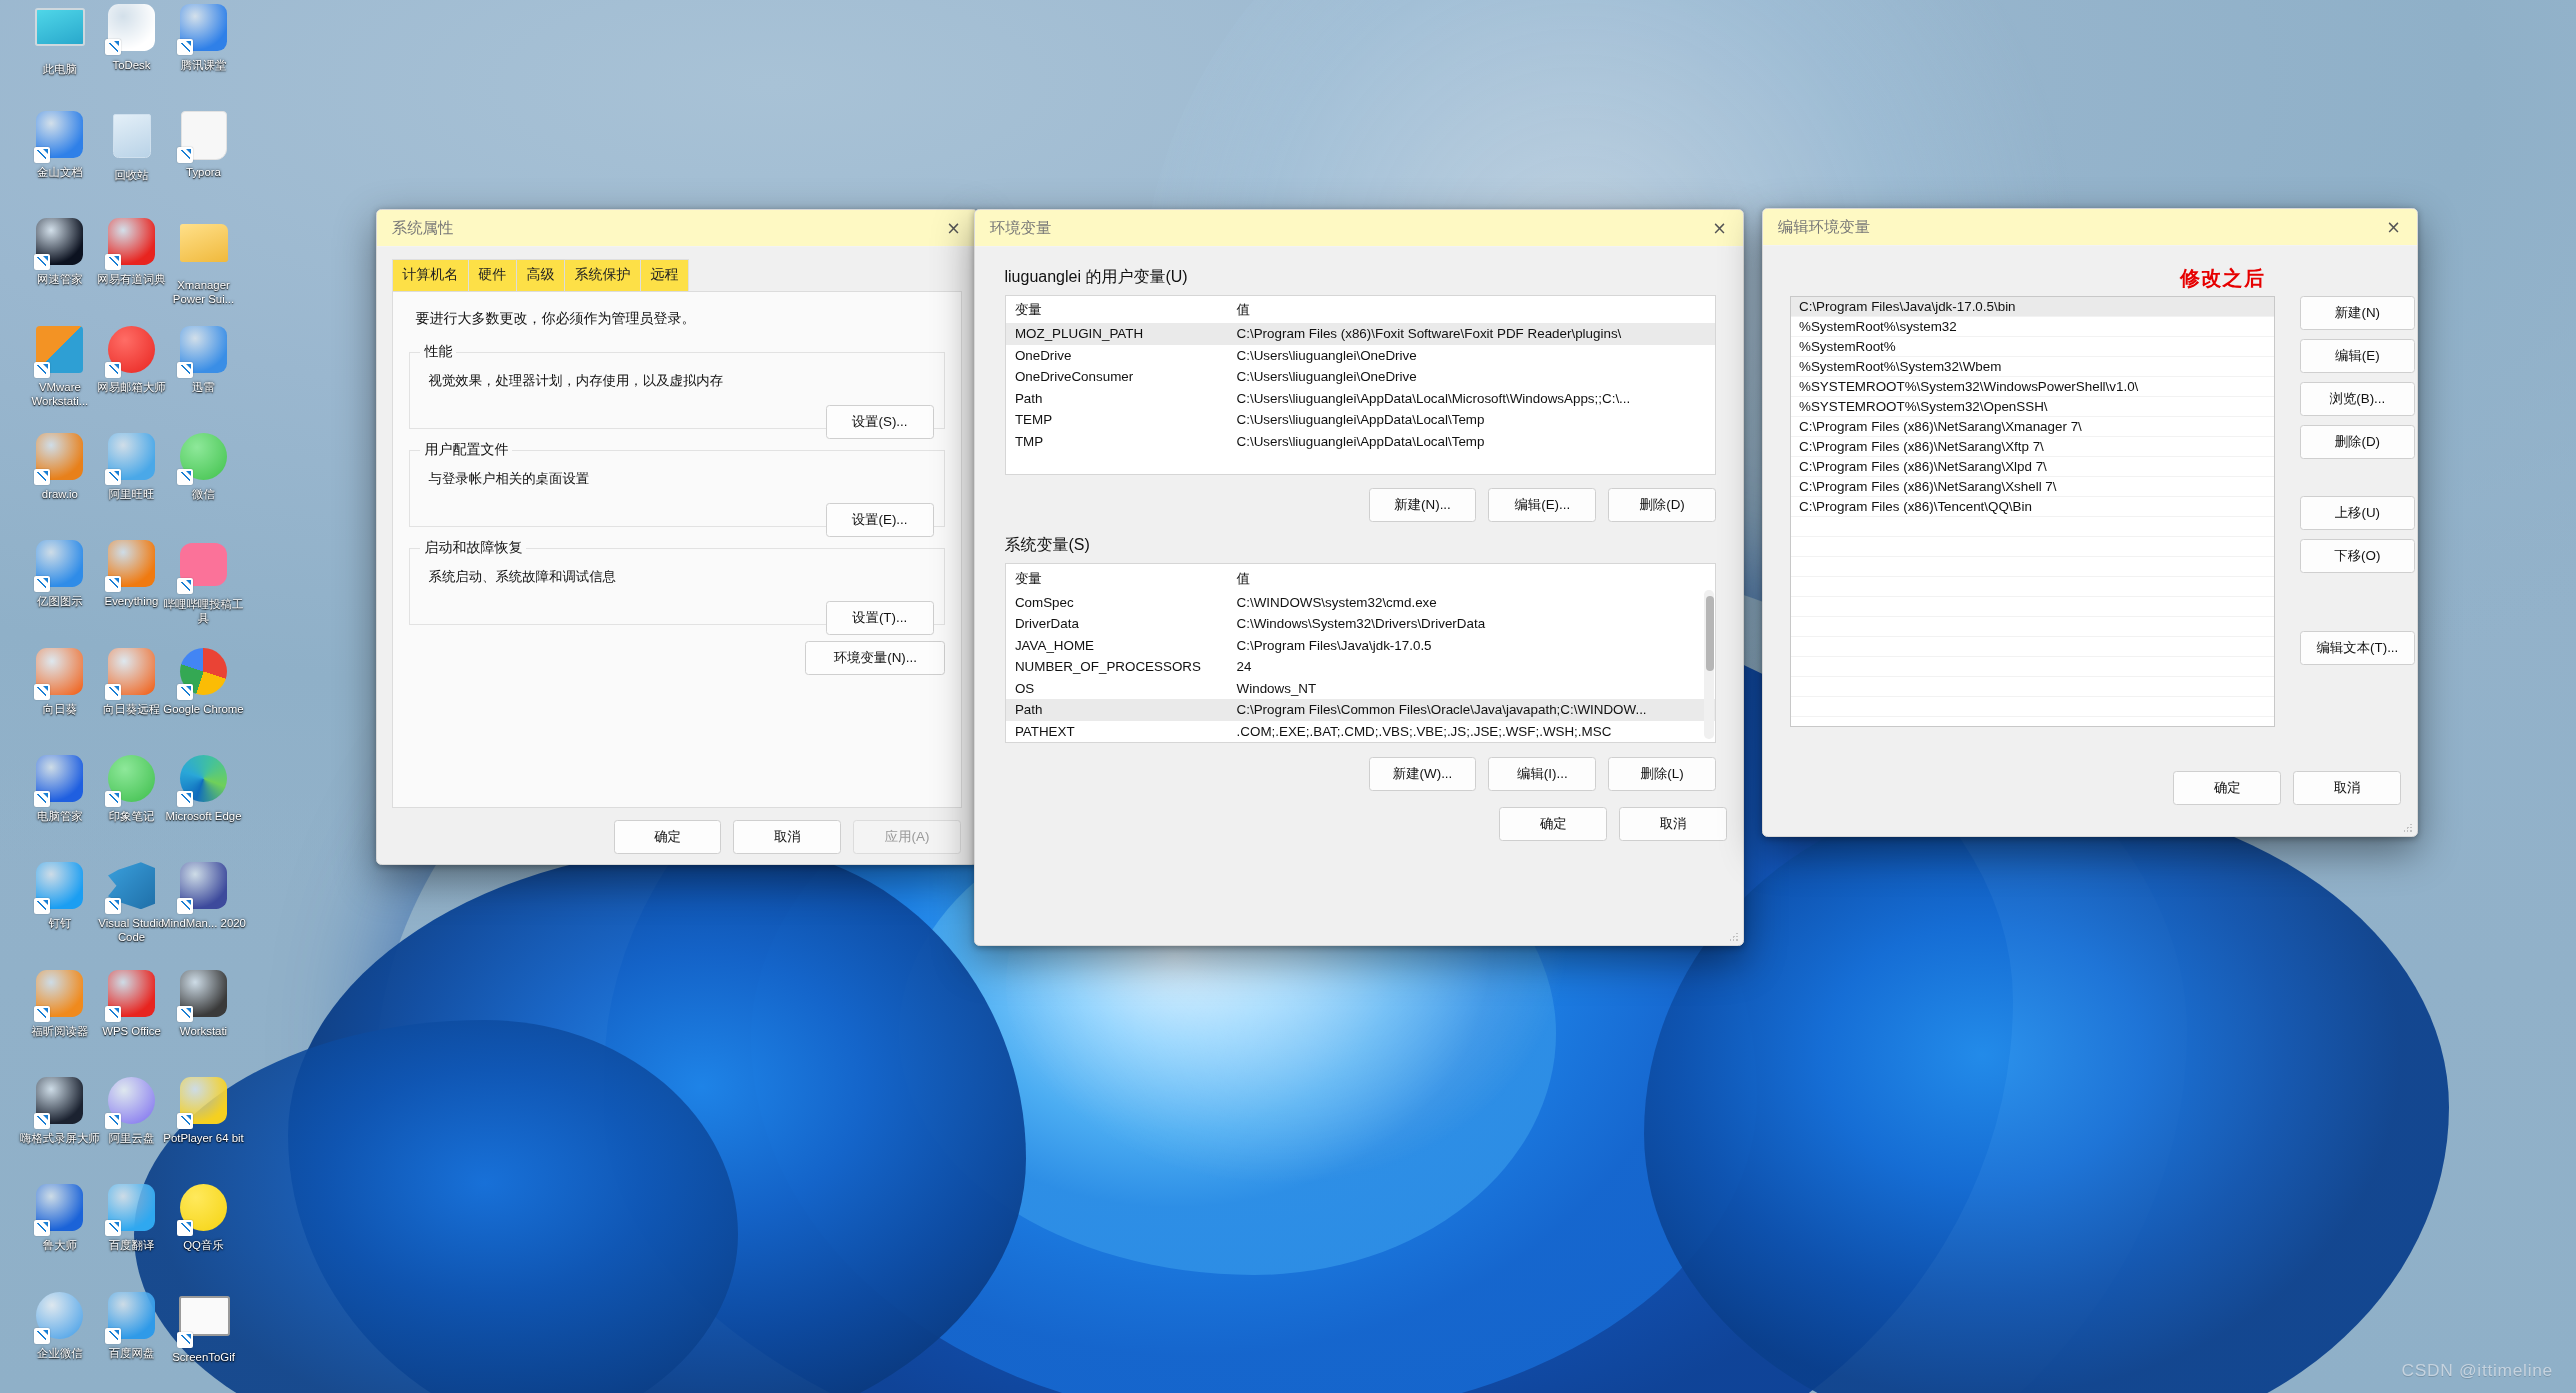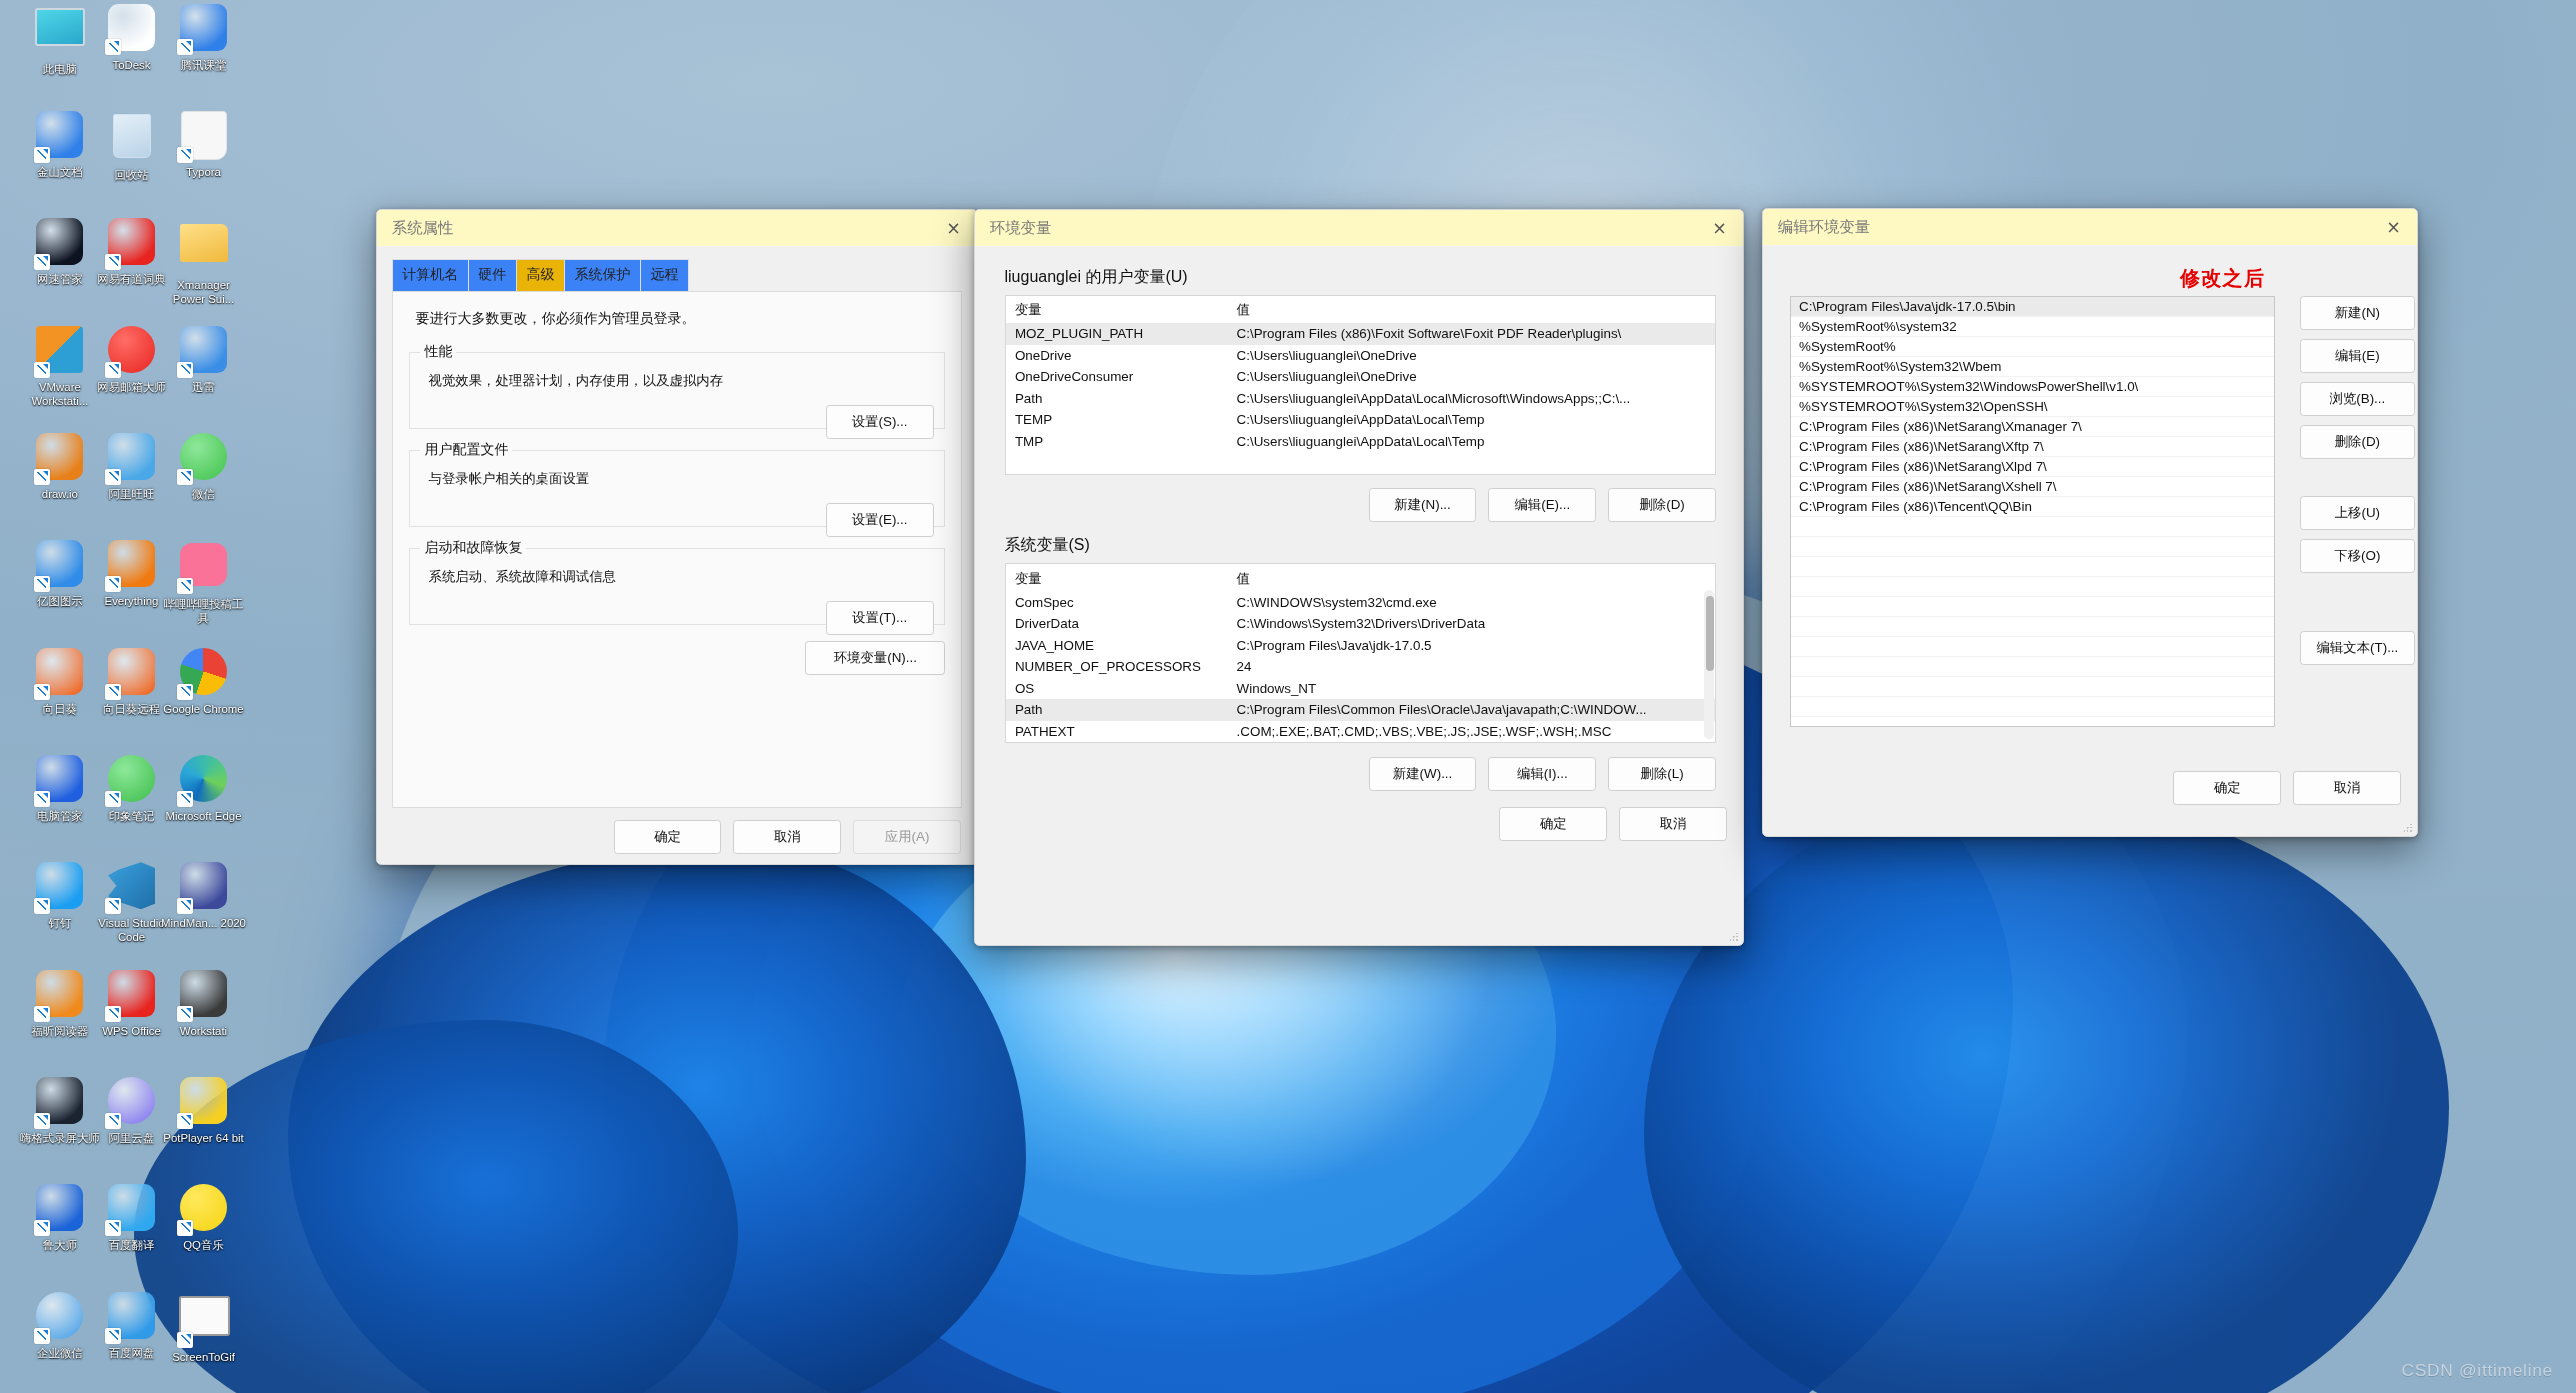--- a/index.html
+++ b/index.html
@@ -40,22 +40,22 @@
     border:0.7px solid #d8d8d8;overflow:hidden;}
   .titlebar{height:36px;background:#fef9c3;display:flex;align-items:center;
     position:relative;border-bottom:0.7px solid #f3f3f3;}
   .titlebar .ttl{font-size:15.4px;color:#777;margin-left:14.8px;}
   .closebtn{position:absolute;right:0;top:0;width:47px;height:36px;
     display:flex;align-items:center;justify-content:center;color:#555;font-size:17.4px;
     font-family:"DejaVu Sans",sans-serif;}
   
   .tabs{display:flex;margin:12px 0 0 14.8px;font-size:14px;}
   .tab{padding:6px 9.4px 6.7px;border:0.7px solid #dfdfdf;border-bottom:none;
-    background:#3b82f6;color:#222;margin-right:-0.7px;}
-  .tab.active{background:#eab308;border-color:#dcdcdc;position:relative;z-index:2;}
+    background:#fde047;color:#222;margin-right:-0.7px;}
+  .tab.active{background:#fde047;border-color:#dcdcdc;position:relative;z-index:2;}
   .tabpanel{margin:0 14.8px 0 14.8px;border:0.7px solid #dcdcdc;background:#fafafa;
     padding:14.8px 16px 10.7px;}
   .note{font-size:14px;color:#111;margin:4px 0 14.8px 6.7px;}
   fieldset.grp{border:0.7px solid #e2e2e2;margin:0 0 12px;padding:6.7px 10.7px 12px;
     position:relative;}
   fieldset.grp legend{font-size:14px;color:#111;padding:0 4px;}
   .grp .desc{font-size:13.4px;color:#111;margin:4px 0 0 8px;}
   .btnrow{display:flex;justify-content:flex-end;margin-top:12px;}
   .btn{min-width:87px;height:32px;background:#fdfdfd;border:0.7px solid #cfcfcf;
     border-radius:3.4px;font-size:13.4px;color:#111;display:inline-flex;

